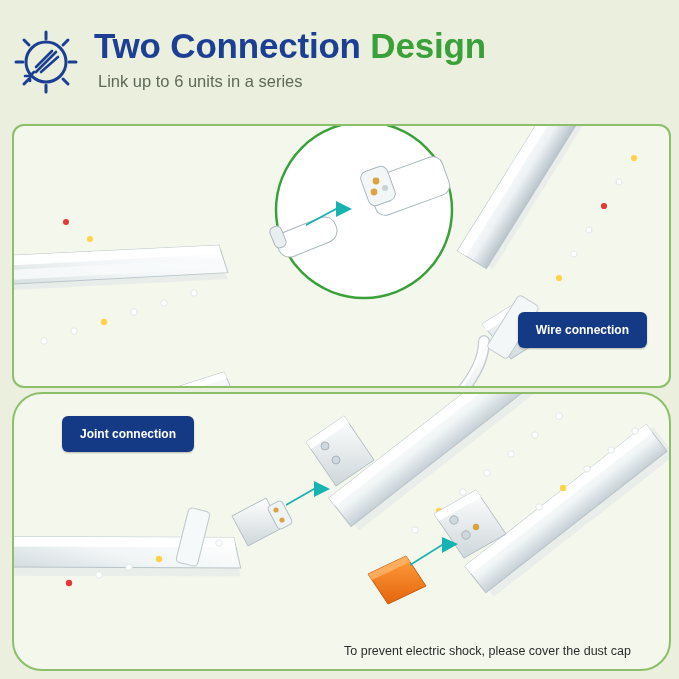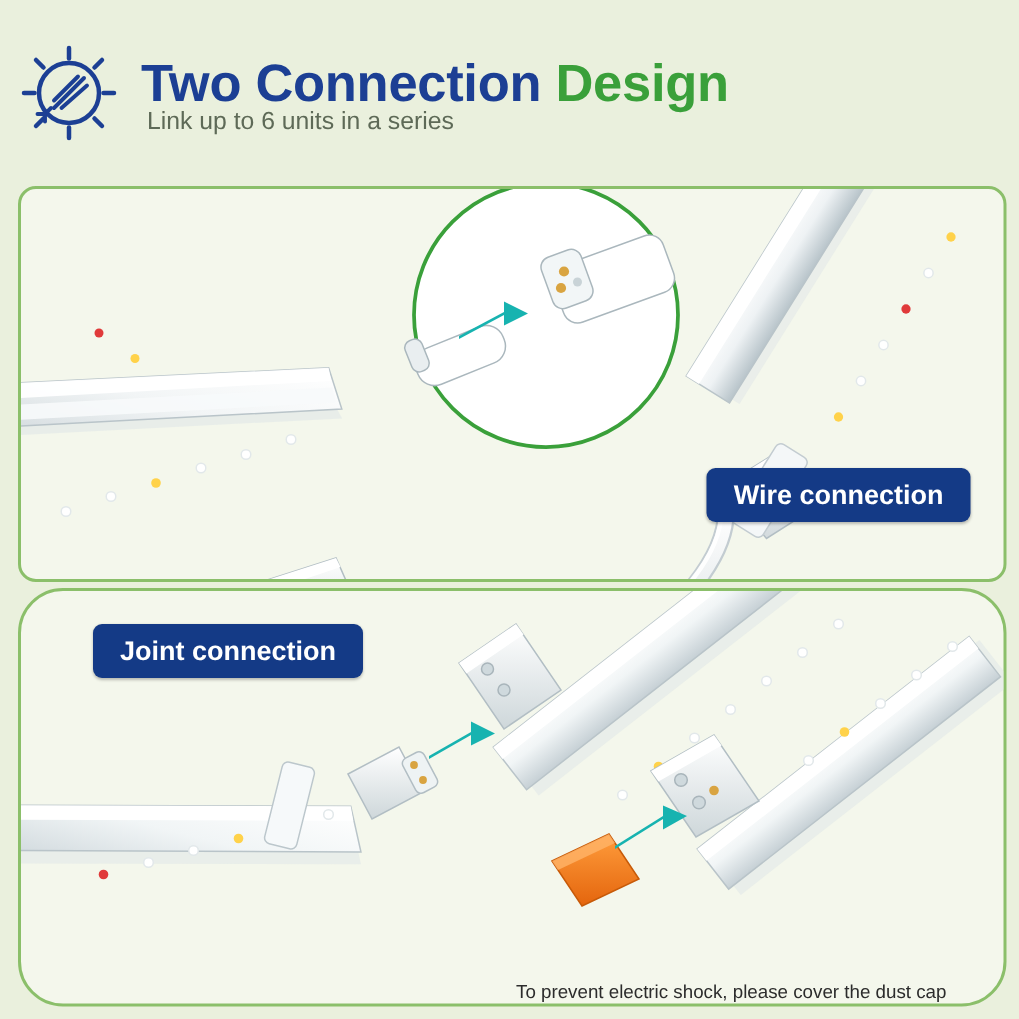--- a/index.html
+++ b/index.html
@@ -14,21 +14,21 @@
 
   
   .header{
     position:absolute;left:0;top:0;width:679px;height:118px;
   }
   .logo{
     position:absolute;left:14px;top:30px;width:64px;height:64px;
   }
   .logo svg{display:block;}
   .title{
-    position:absolute;left:94px;top:36px;
+    position:absolute;left:94px;top:26px;
     font-size:35px;font-weight:bold;
     letter-spacing:-0.2px;
     white-space:nowrap;
   }
   .title .t-blue{color:#1c3f94;}
   .title .t-green{color:#3aa03a;}
   .subtitle{
     position:absolute;left:98px;top:72px;
     font-size:16.5px;color:#5e6a57;
     white-space:nowrap;
@@ -45,34 +45,34 @@
   #panel-top{left:12px;top:124px;width:655px;height:260px;}
   #panel-bottom{left:12px;top:392px;width:655px;height:275px;border-radius:30px;}
 
   .panel-inner{position:absolute;inset:0;}
 
   
   .badge{
     position:absolute;
     background:#143a86;
     color:#ffffff;
-    font-size:18px;font-weight:bold;
+    font-size:12px;font-weight:bold;
     border-radius:6px;
     display:flex;align-items:center;
     padding:0 18px;
     height:36px;
     box-shadow:0 1px 2px rgba(0,0,0,.25);
   }
   .badge.right-notch{border-radius:6px 6px 6px 6px;}
   #badge-wire{right:22px;top:186px;}
   #badge-joint{left:48px;top:22px;}
 
   .caption{
     position:absolute;
-    left:330px;bottom:1px;
+    left:330px;bottom:11px;
     font-size:12.5px;color:#2c2c2c;
     white-space:nowrap;
   }
   svg{overflow:visible;}
 </style>
 </head>
 <body>
 
 <div class="page">
 

